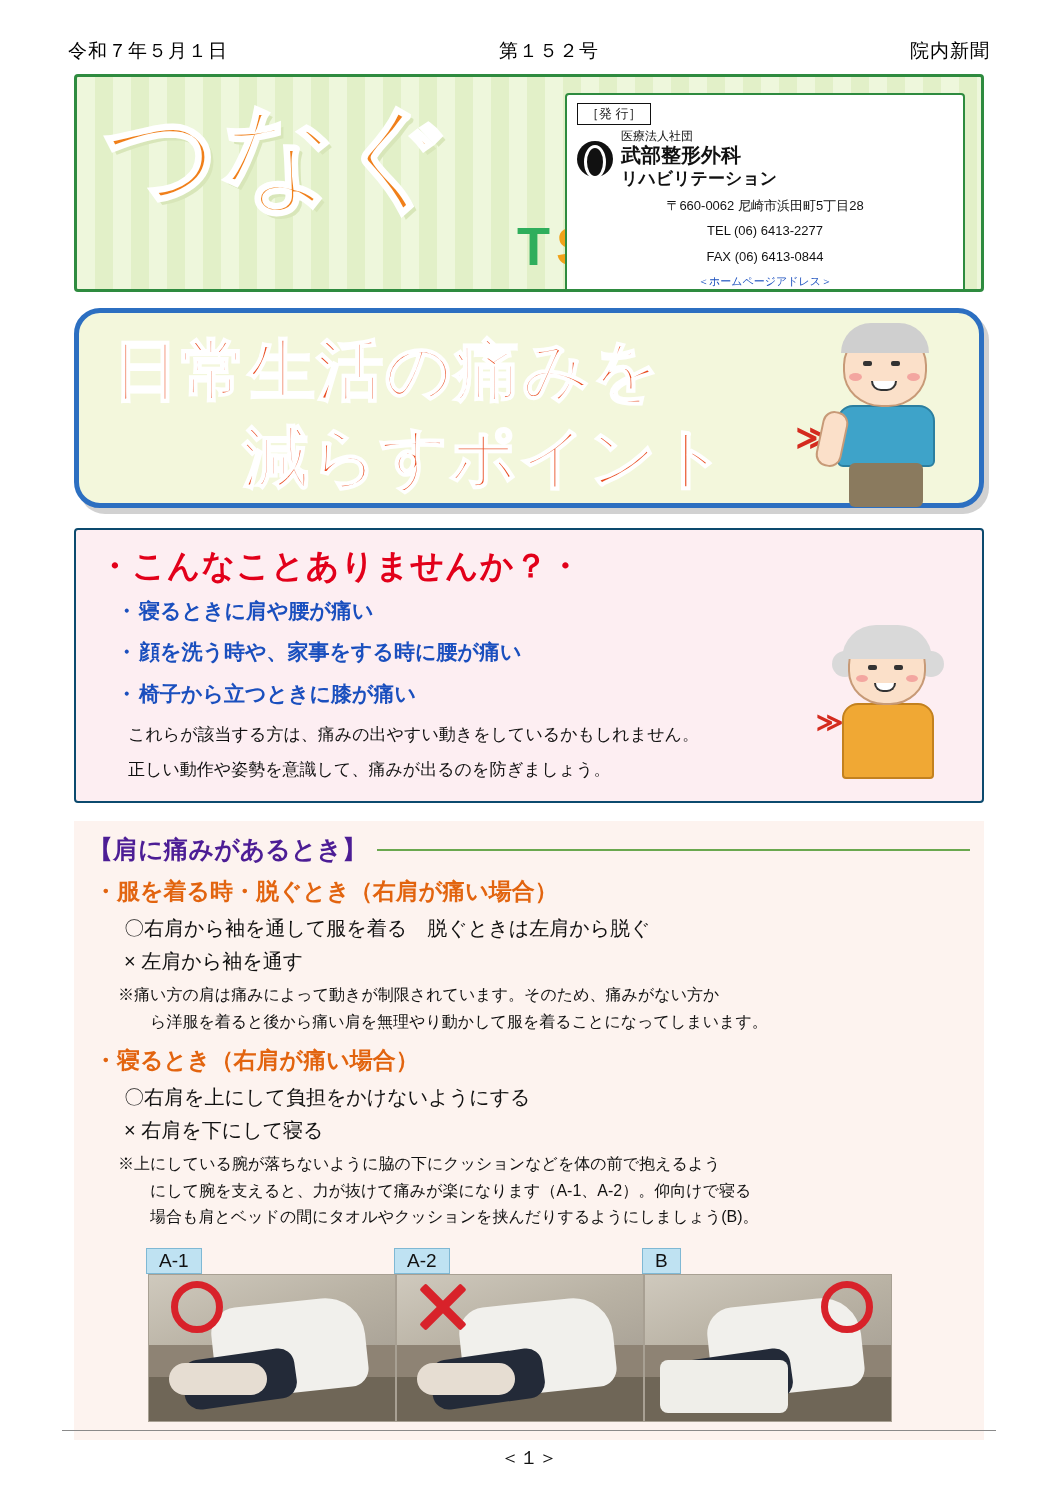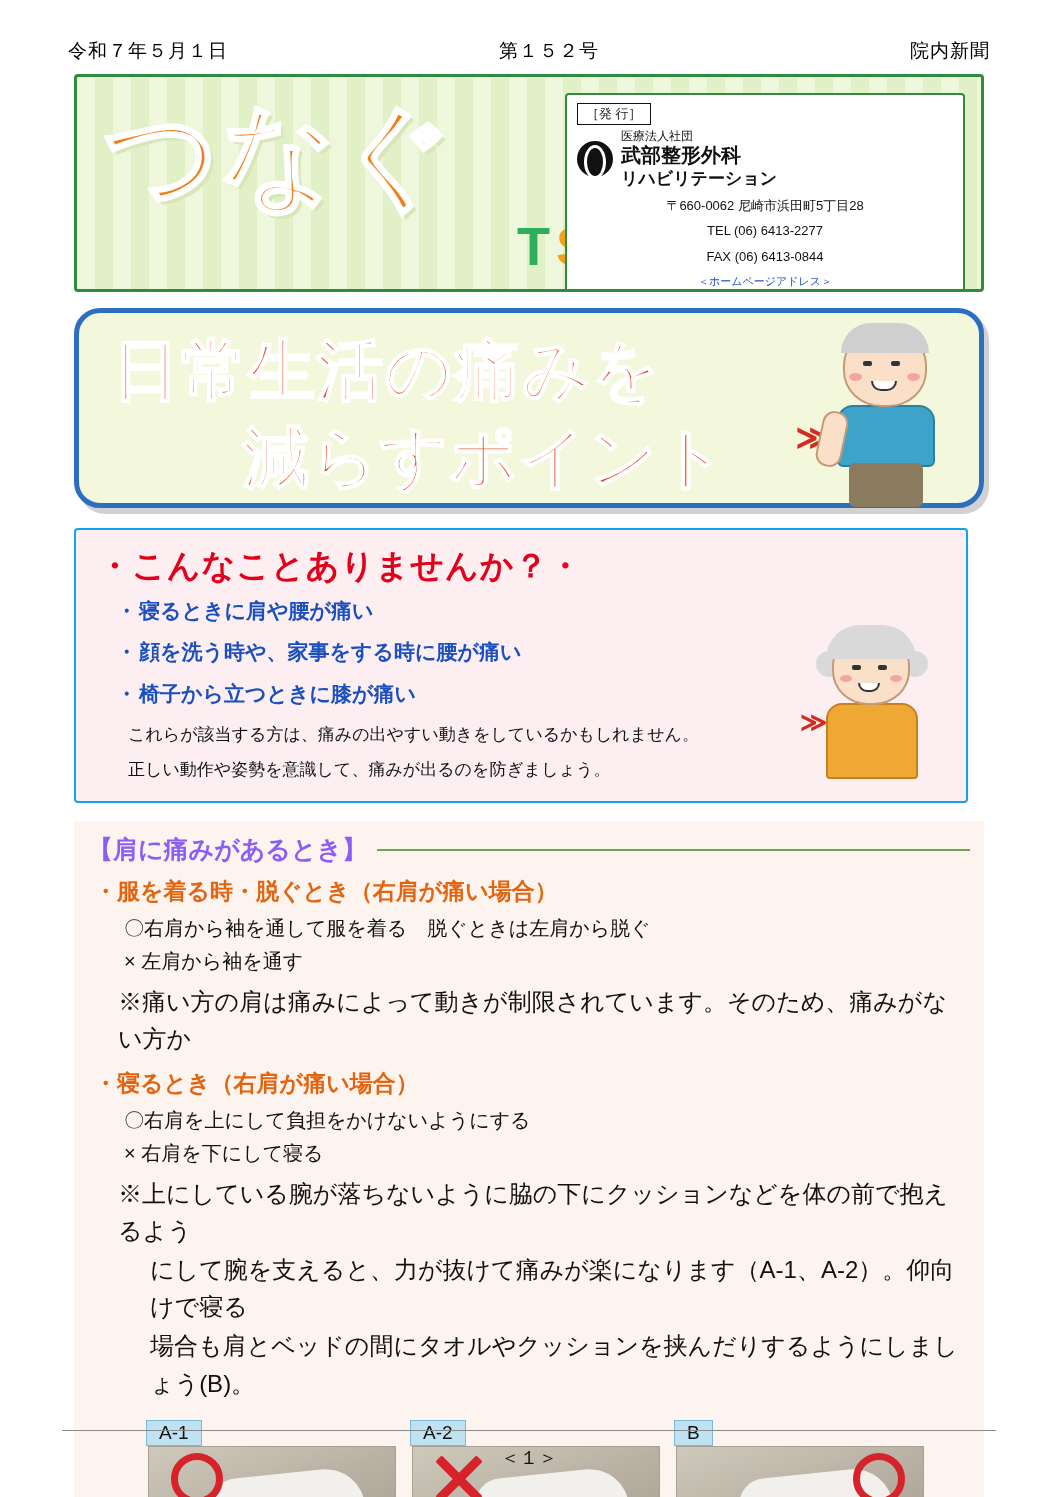--- a/index.html
+++ b/index.html
@@ -123,22 +123,22 @@
   .man .eyeL{left:50px;} .man .eyeR{left:78px;}
   .man .mouth{position:absolute;left:58px;top:62px;width:26px;height:10px;border:2px solid #333;border-top:none;border-radius:0 0 14px 14px;background:#fff;}
   .man .cheekL,.man .cheekR{position:absolute;top:54px;width:13px;height:8px;border-radius:50%;background:#f3a6a0;}
   .man .cheekL{left:36px;} .man .cheekR{left:94px;}
   .man .body{position:absolute;left:24px;top:86px;width:98px;height:62px;border-radius:16px 16px 6px 6px;background:#3ea3c9;border:2px solid #2b7fa0;}
   .man .legs{position:absolute;left:36px;top:144px;width:74px;height:44px;background:#8a7a5e;border-radius:6px;}
   .man .armL{position:absolute;left:6px;top:92px;width:26px;height:56px;background:#fbe0c9;border:2px solid #c79a77;border-radius:12px;transform:rotate(12deg);}
 
   
   .box-q {
-    margin:20px 52px 0 36px;
-    border:2px solid #0ea5e9;
+    margin:20px 36px 0 36px;
+    border:2px solid #0c4a6e;
     background:#fdeef2;
     border-radius:4px;
     position:relative;
     padding:14px 18px 18px 18px;
     min-height:220px;
   }
   .box-q h2{
     margin:0 0 8px 4px;
     font-size:33px; font-weight:bold; color:#e2001a;
     letter-spacing:1px;
@@ -165,33 +165,33 @@
   .granny .flash{position:absolute;left:-4px;top:82px;color:#d42b1e;font-size:26px;font-weight:bold;letter-spacing:-3px;}
 
   
   .sec {
     margin:18px 36px 0 36px;
     background:#fdf3ef;
     padding:10px 14px 18px 14px;
   }
   .sec-head{
     display:flex; align-items:center; gap:10px;
-    font-size:25px; font-weight:bold; color:#8b5cf6;
+    font-size:25px; font-weight:bold; color:#4c1d95;
     margin:2px 0 10px 0;
   }
   .sec-head .rule{ flex:1; height:2px; background:#6aa84f; }
   .sub{
     font-size:23px; font-weight:bold; color:#e2640f;
     margin:10px 0 6px 6px;
   }
   .line{ font-size:20px; line-height:1.55; margin:2px 0 2px 36px; color:#111;}
-  .note{ font-size:24px; line-height:1.55; margin:6px 0 2px 30px; color:#111;}
-
-  
-  .photos{ display:flex; gap:16px; margin:18px 0 0 60px; }
+  .note{ font-size:16px; line-height:1.55; margin:6px 0 2px 30px; color:#111;}
+
+  
+  .photos{ display:flex; margin:18px 0 0 60px; }
   .photo{
     position:relative; width:248px; height:148px;
     background:linear-gradient(160deg,#cfc9bd 0%,#b9b2a4 40%,#9b948a 100%);
     border:1px solid #a8a093;
     overflow:hidden;
   }
   .photo .floor{position:absolute;left:0;bottom:0;width:100%;height:52%;background:#8e8374;}
   .photo .mat{position:absolute;left:0;bottom:0;width:100%;height:30%;background:#6f6657;}
   .photo .body{position:absolute;right:12%;top:18%;width:62%;height:62%;background:#f1f0ec;border-radius:26px 40px 18px 18px;transform:rotate(-6deg);}
   .photo .arm{position:absolute;left:8%;bottom:18%;width:40%;height:22%;background:#e6ddd2;border-radius:18px;}
@@ -312,20 +312,21 @@
   <div class="sec">
     <div class="sec-head">
       <span>【肩に痛みがあるとき】</span>
       <span class="rule"></span>
     </div>
 
     <div class="sub">・服を着る時・脱ぐとき（右肩が痛い場合）</div>
     <div class="line">〇右肩から袖を通して服を着る　脱ぐときは左肩から脱ぐ</div>
     <div class="line">× 左肩から袖を通す</div>
     <div class="note">※痛い方の肩は痛みによって動きが制限されています。そのため、痛みがない方か</div>
+    <div class="note" style="margin-left:62px;margin-top:0;">ら洋服を着ると後から痛い肩を無理やり動かして服を着ることになってしまいます。</div>
 
     <div class="sub">・寝るとき（右肩が痛い場合）</div>
     <div class="line">〇右肩を上にして負担をかけないようにする</div>
     <div class="line">× 右肩を下にして寝る</div>
     <div class="note">※上にしている腕が落ちないように脇の下にクッションなどを体の前で抱えるよう</div>
     <div class="note" style="margin-left:62px;margin-top:0;">にして腕を支えると、力が抜けて痛みが楽になります（A-1、A-2）。仰向けで寝る</div>
     <div class="note" style="margin-left:62px;margin-top:0;">場合も肩とベッドの間にタオルやクッションを挟んだりするようにしましょう(B)。</div>
 
     <div class="photos">
 

